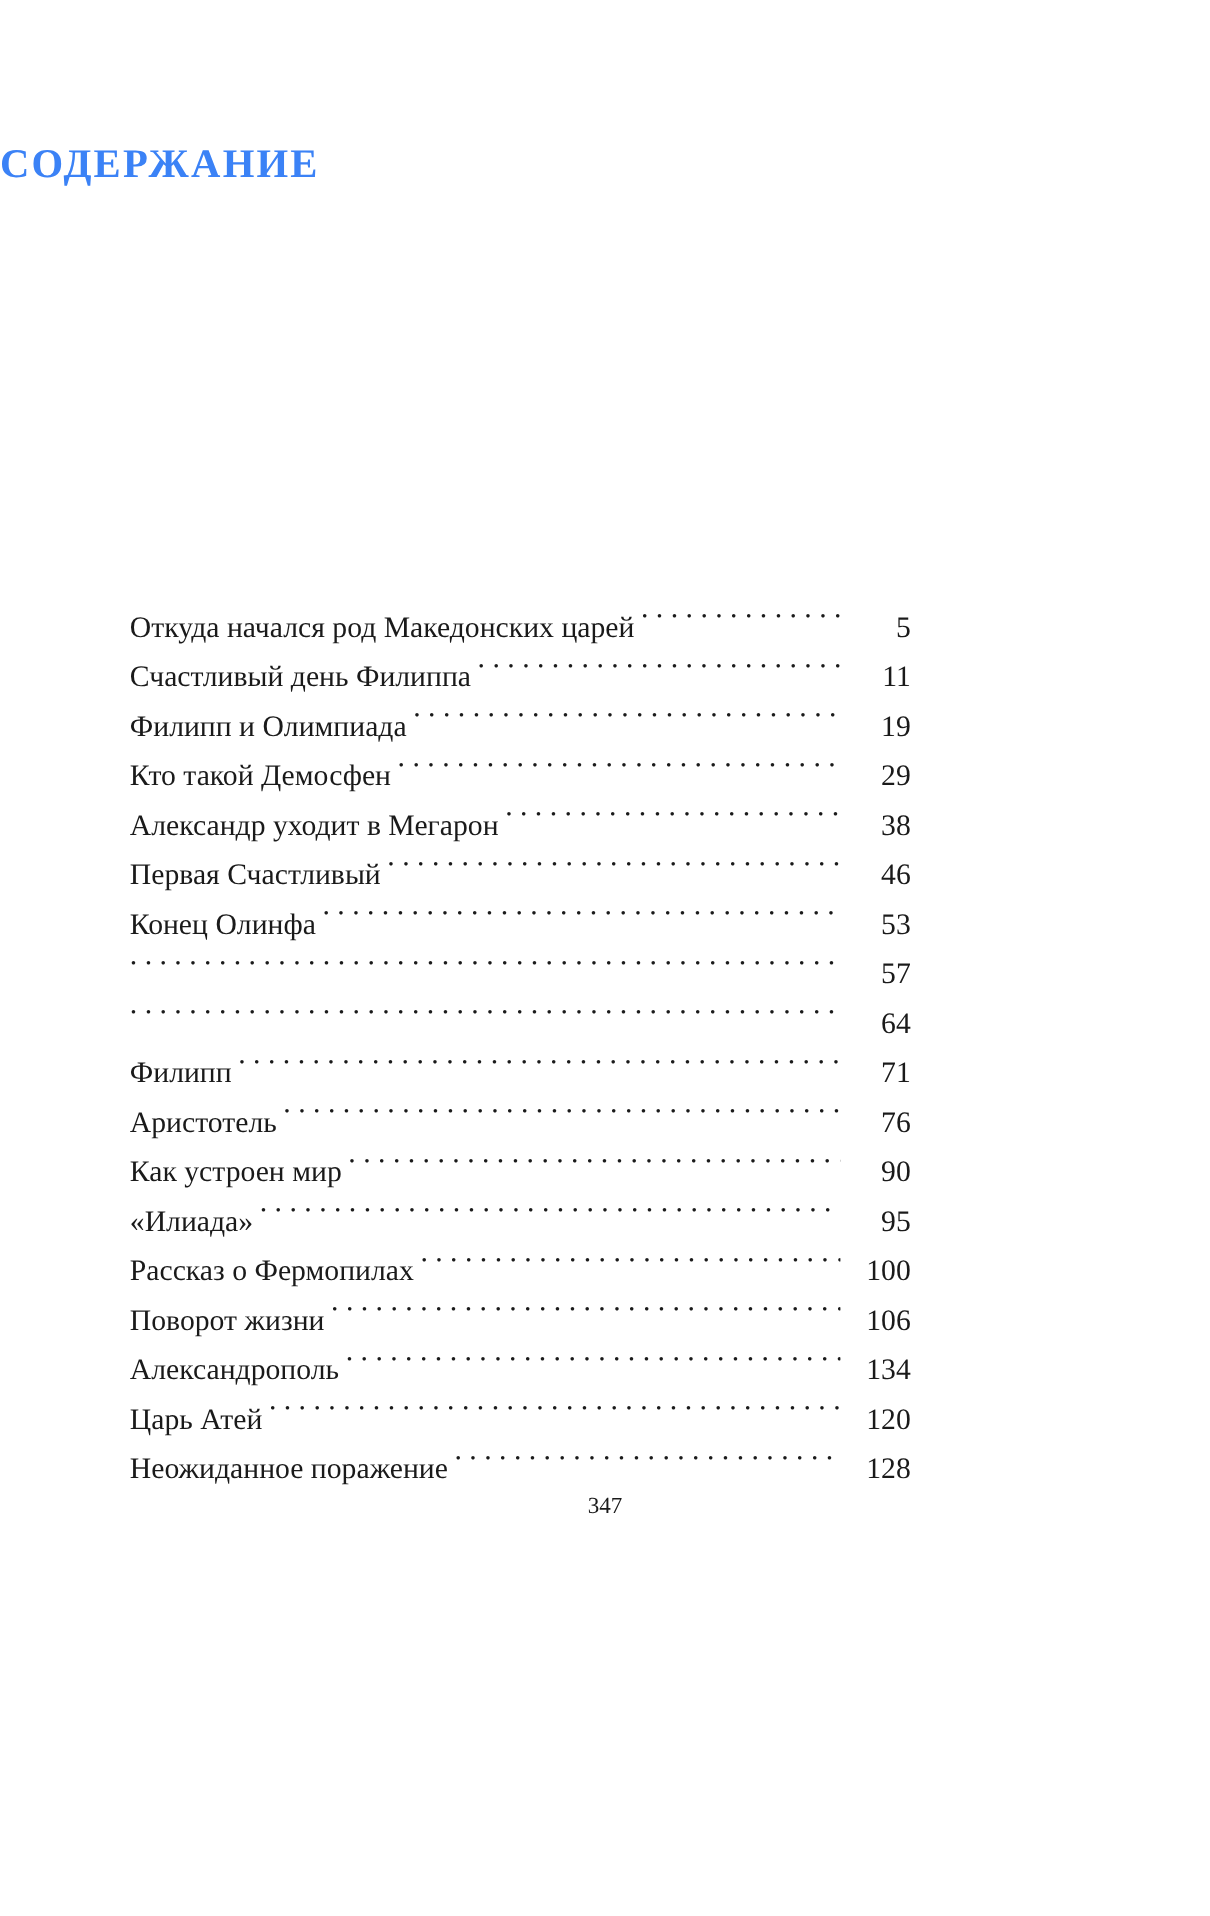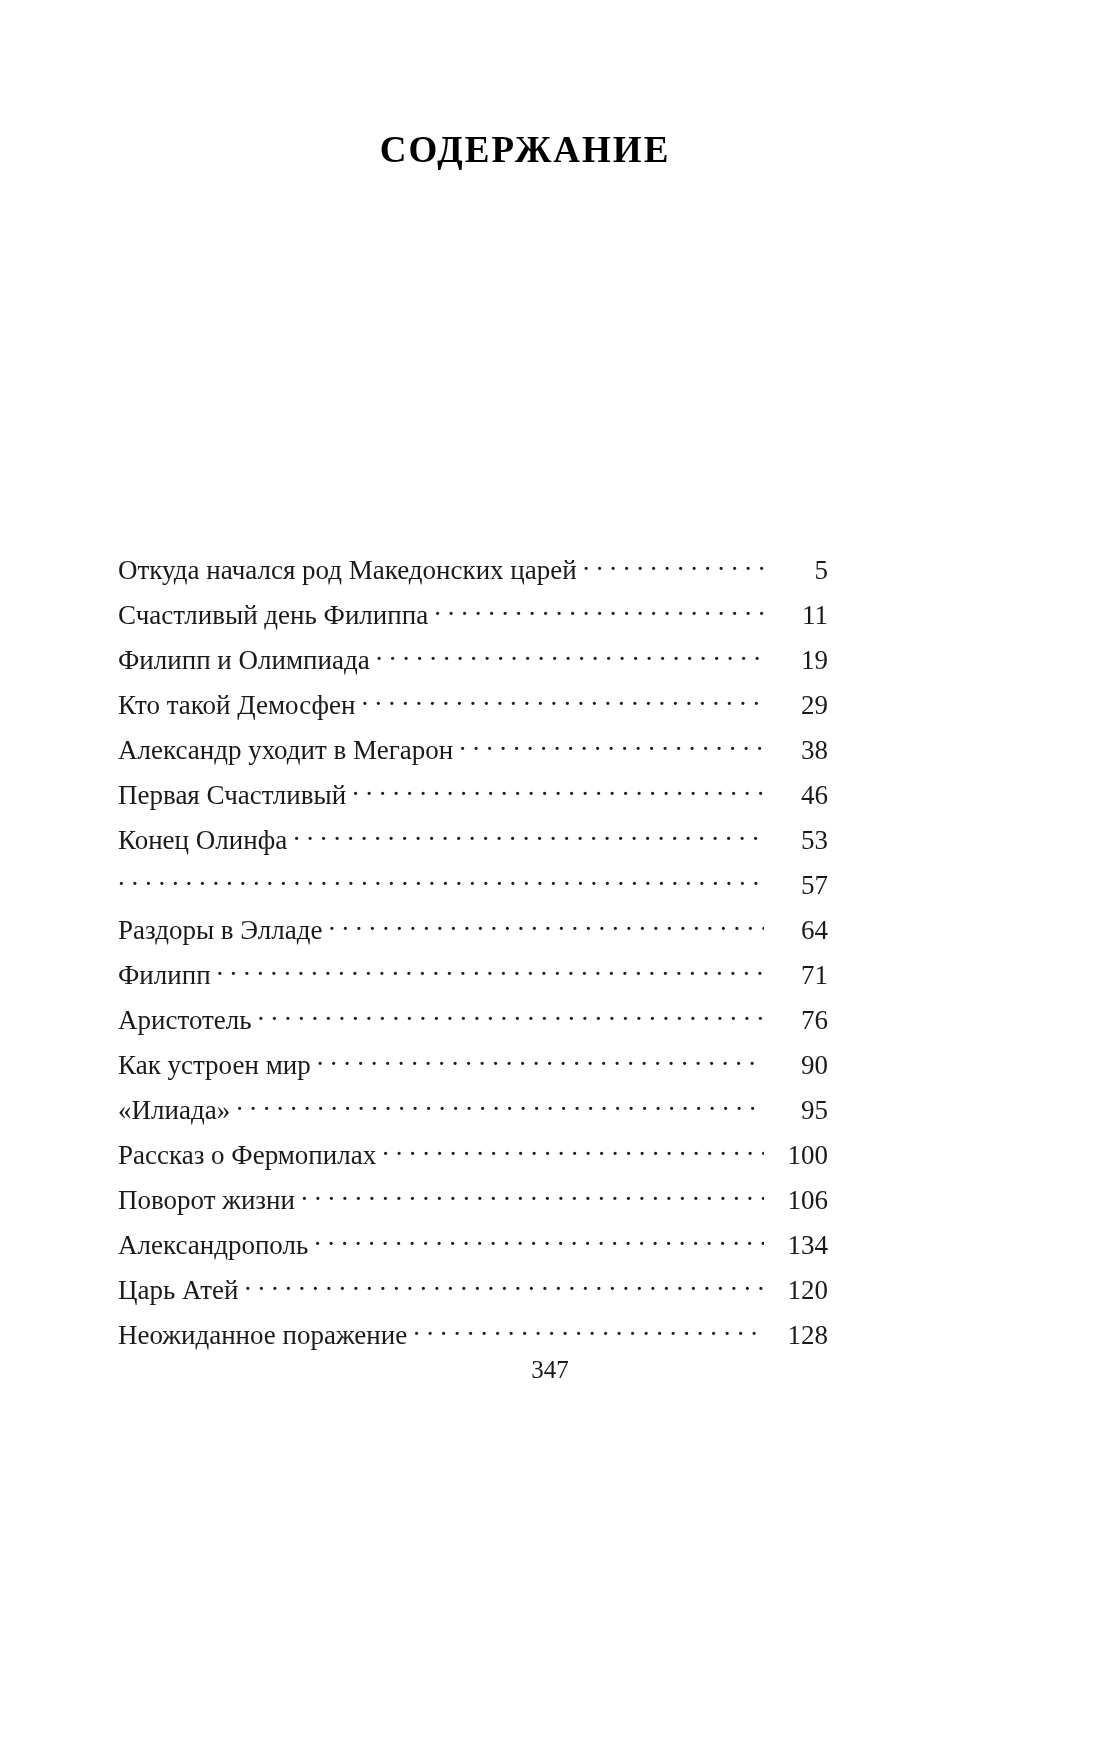--- a/index.html
+++ b/index.html
@@ -19,36 +19,35 @@
     width: 1100px;
     height: 1742px;
     position: relative;
     box-sizing: border-box;
   }
   .toc-title {
     position: absolute;
     top: 128px;
     left: 0;
     width: 1050px;
-    text-align: center;
     font-size: 37px;
     font-weight: bold;
     letter-spacing: 2.0px;
-    color: #000000;
+    color: #3b82f6;
     font-family: "Liberation Serif", "DejaVu Serif", serif;
   }
   .toc-list {
     position: absolute;
     top: 548px;
     left: 118px;
     width: 710px;
   }
   .toc-entry {
     display: flex;
-    align-items: center;
+    align-items: flex-start;
     width: 100%;
     height: 45px;
     font-size: 27px;
     line-height: 45px;
     color: #1a1a1a;
     white-space: nowrap;
   }
   .toc-label {
     flex: 0 0 auto;
     padding-right: 6px;
@@ -76,21 +75,21 @@
     min-width: 62px;
     padding-left: 2px;
     font-size: 27px;
   }
   .folio {
     position: absolute;
     top: 1356px;
     left: 0;
     width: 1100px;
     text-align: center;
-    font-size: 25px;
+    font-size: 21px;
     color: #1a1a1a;
   }
 </style>
 </head>
 <body>
 
 <div class="page">
 
   <div class="toc-title">СОДЕРЖАНИЕ</div>
 
@@ -128,21 +127,20 @@
       <div class="toc-entry">
         <span class="toc-label">Конец Олинфа</span>
         <span class="toc-leader"></span>
         <span class="toc-page">53</span>
       </div>
       <div class="toc-entry">
         <span class="toc-leader"></span>
         <span class="toc-page">57</span>
       </div>
       <div class="toc-entry">
-        <span class="toc-label">Раздоры в Элладе</span>
         <span class="toc-leader"></span>
         <span class="toc-page">64</span>
       </div>
       <div class="toc-entry">
         <span class="toc-label">Филипп</span>
         <span class="toc-leader"></span>
         <span class="toc-page">71</span>
       </div>
       <div class="toc-entry">
         <span class="toc-label">Аристотель</span>

